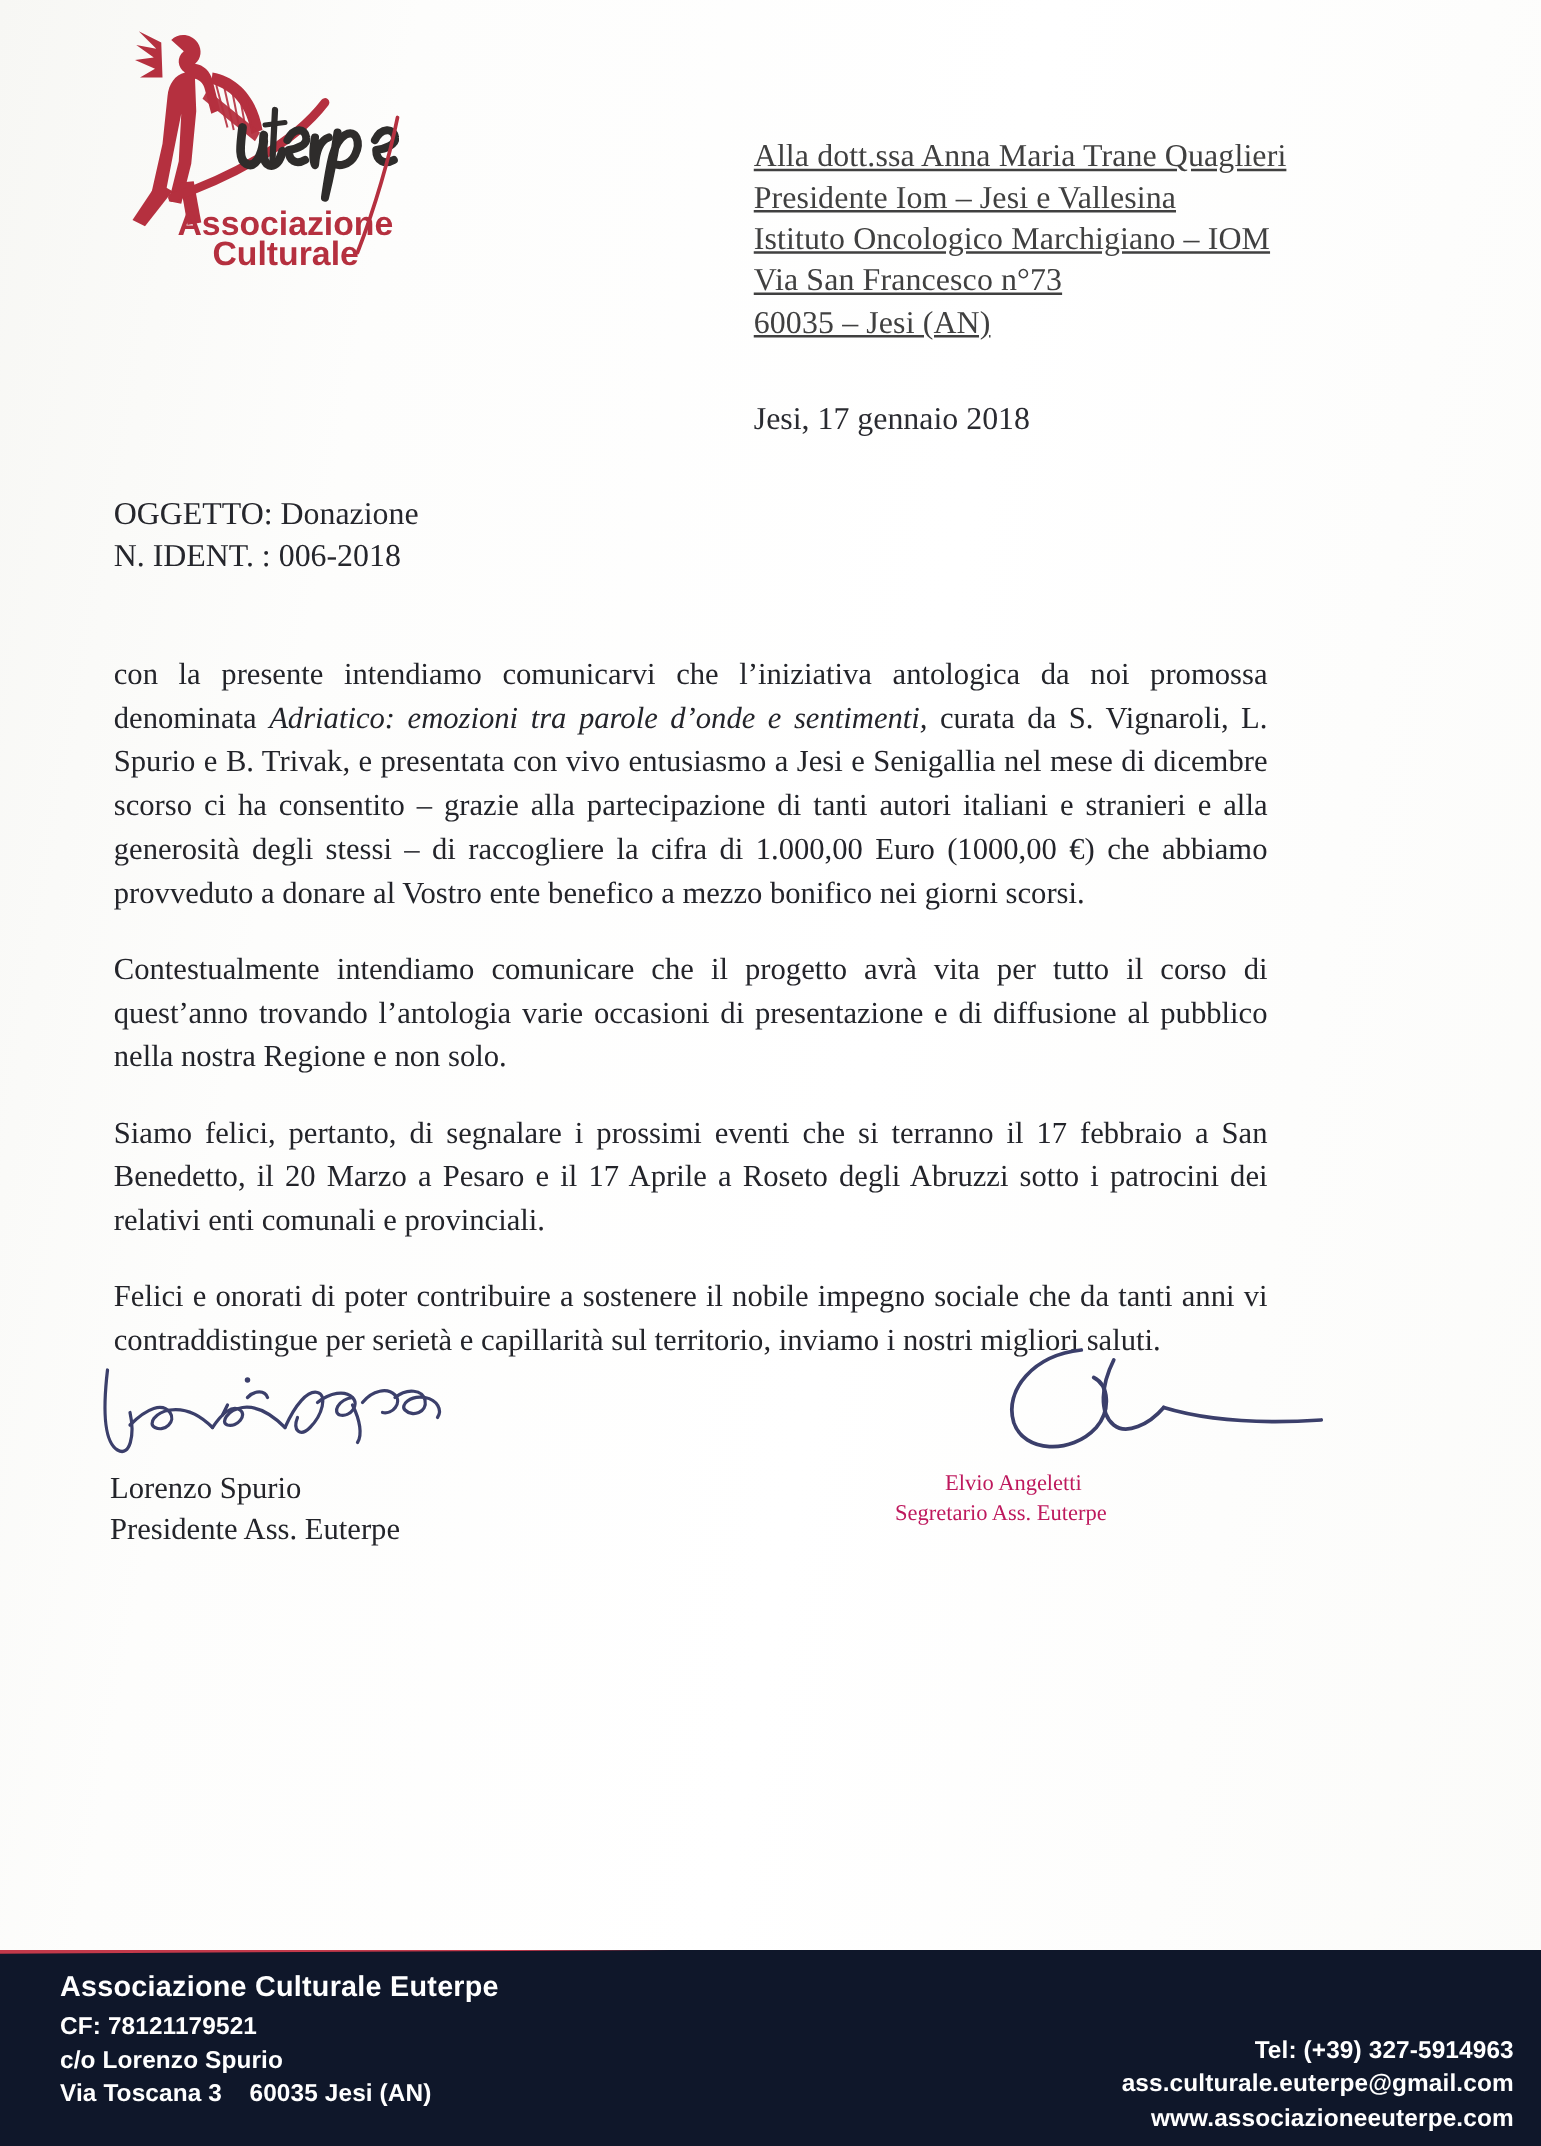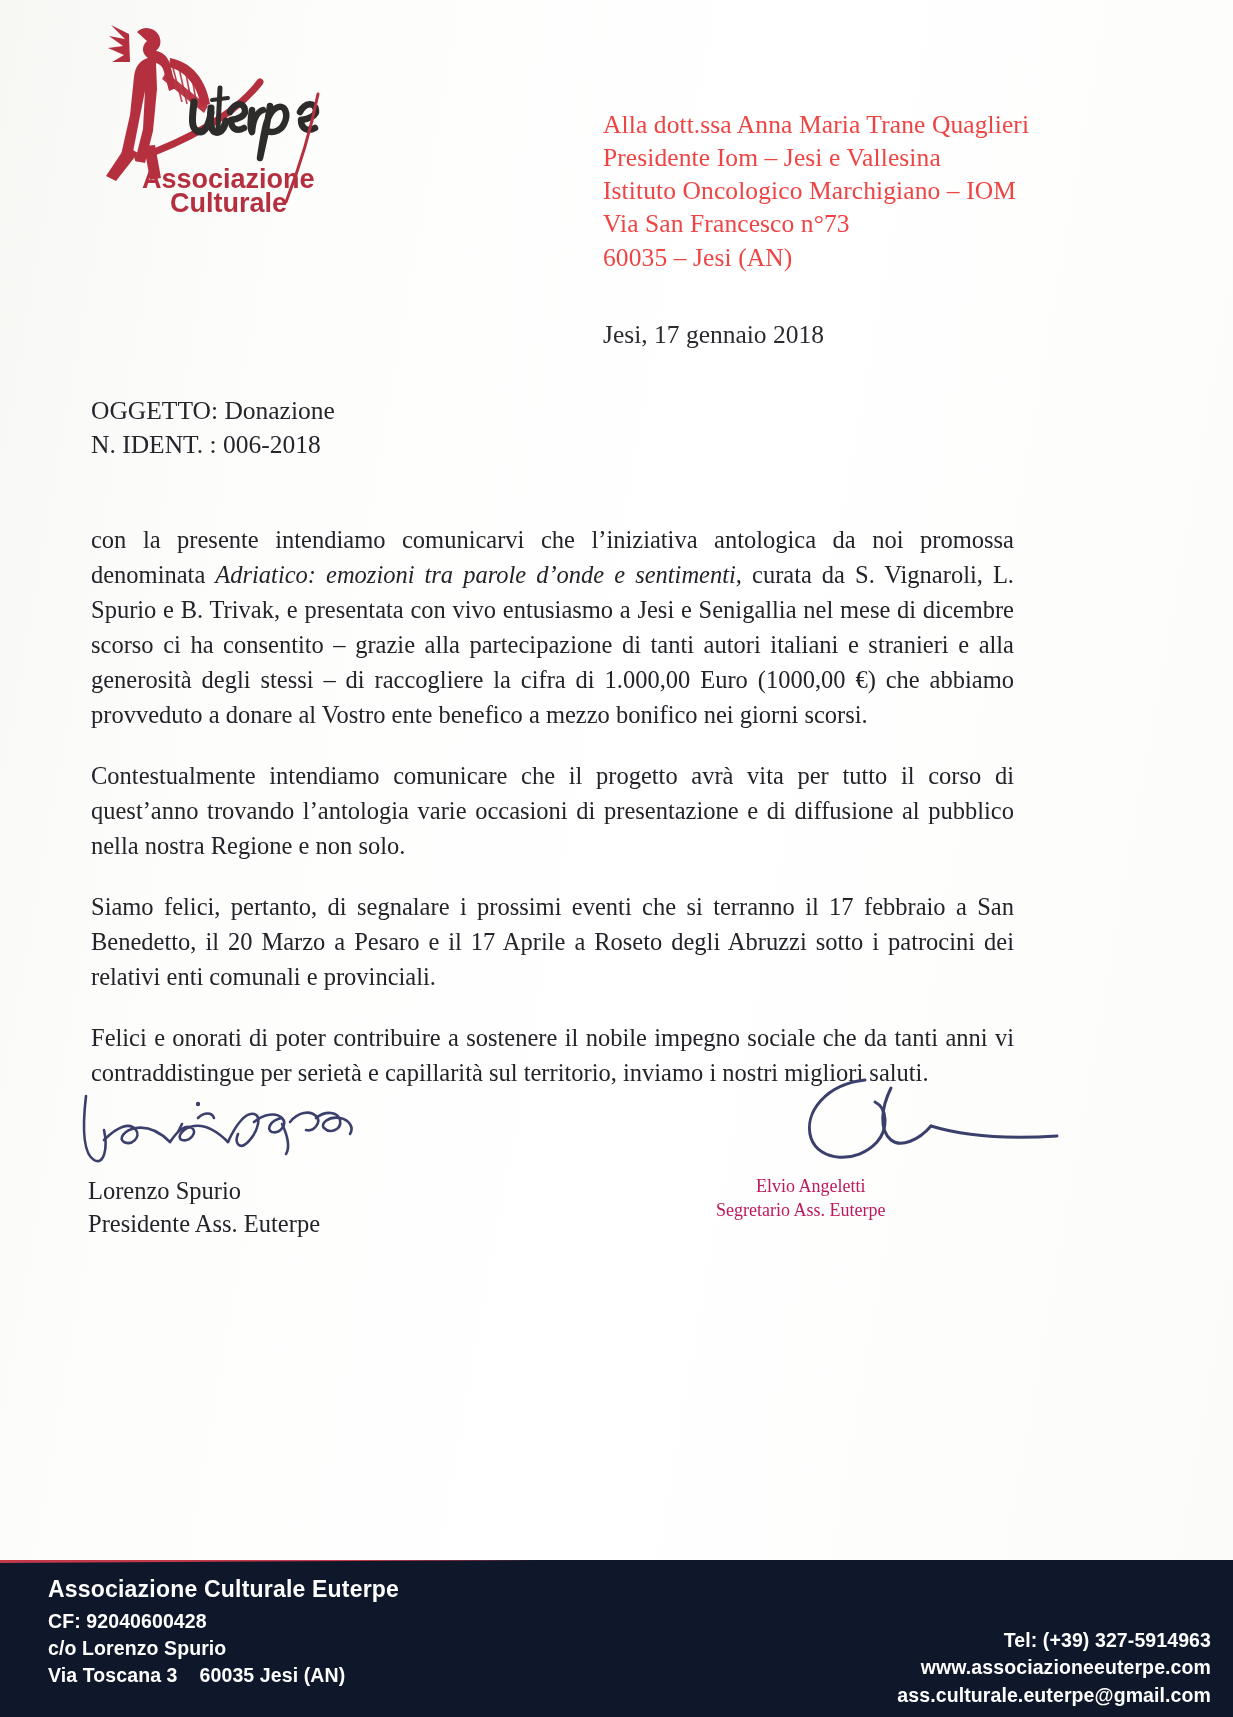--- a/index.html
+++ b/index.html
@@ -40,22 +40,23 @@
   .logo-svg { display:block; }
 
   
   .address-block {
     position: absolute;
     left: 603px;
     top: 108px;
     font-size: 25.5px;
     line-height: 1.30;
     letter-spacing: 0.1px;
-    color: #ef4444;
-    white-space: nowrap;
+    color: #404040;
+    white-space: nowrap;
+    text-decoration: underline;
   }
   .address-block div { margin: 0; }
 
   
   .date-line {
     position: absolute;
     left: 603px;
     top: 320px;
     font-size: 25.5px;
     color: #2a2b31;
@@ -293,23 +294,23 @@
   </div>
 
   <div class="sig-right">
     <div class="name">Elvio Angeletti</div>
     <div>Segretario Ass. Euterpe</div>
   </div>
 
   <div class="footer">
     <div class="footer-left">
       <div class="footer-org">Associazione Culturale Euterpe</div>
-      <div class="footer-line">CF: 92040600428</div>
+      <div class="footer-line">CF: 78121179521</div>
       <div class="footer-line">c/o Lorenzo Spurio</div>
       <div class="footer-line"><span>Via Toscana 3</span><span class="footer-addr-gap"></span><span>60035  Jesi (AN)</span></div>
     </div>
     <div class="footer-right">
       <div>Tel: (+39) 327-5914963</div>
+      <div>ass.culturale.euterpe@gmail.com</div>
       <div>www.associazioneeuterpe.com</div>
-      <div>ass.culturale.euterpe@gmail.com</div>
     </div>
   </div>
 </div>
 
 </body></html>

